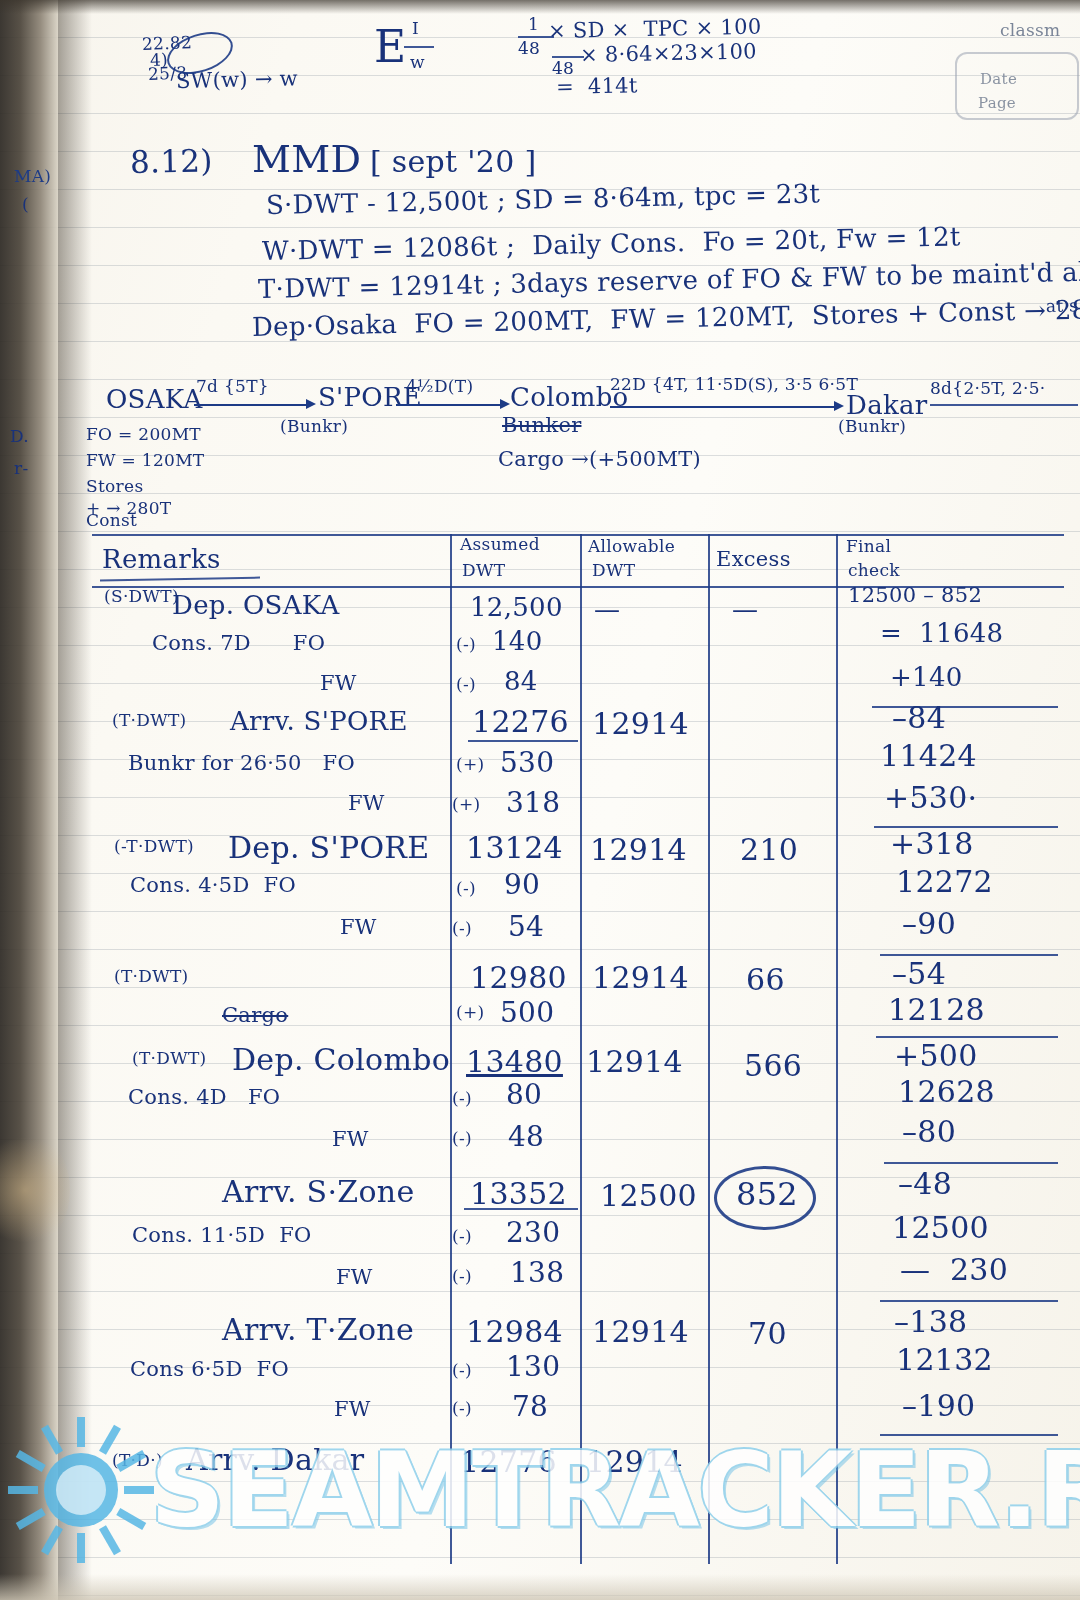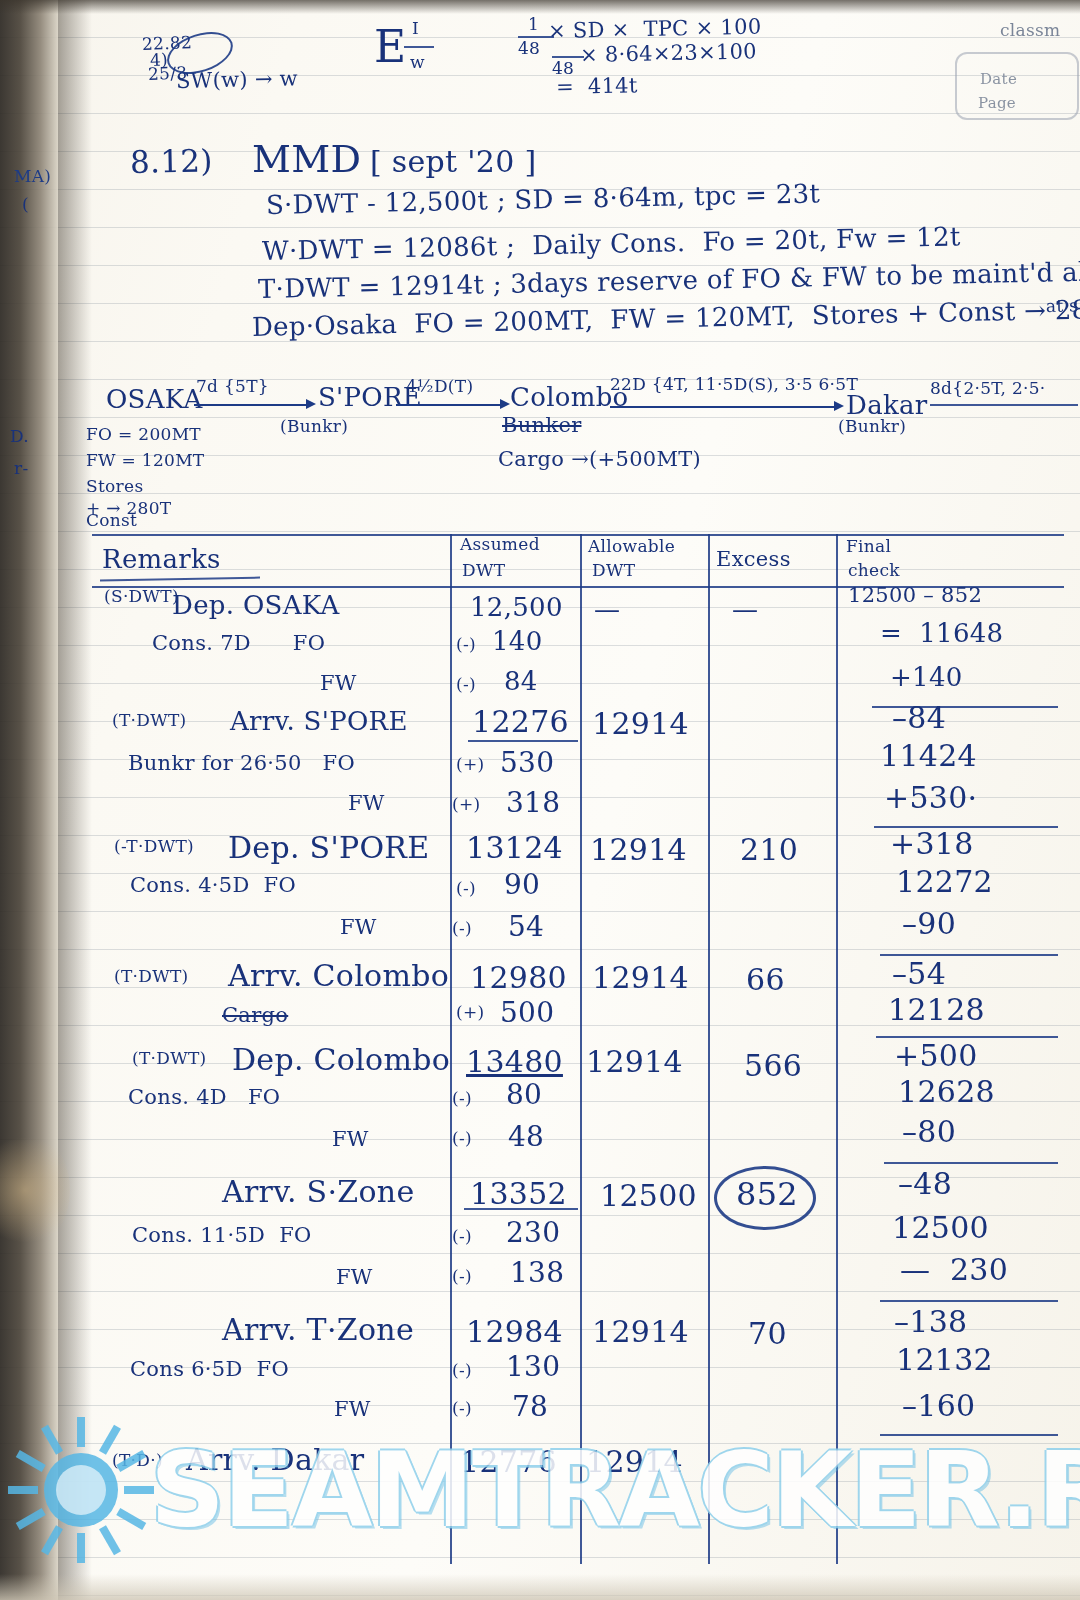--- a/index.html
+++ b/index.html
@@ -324,21 +324,20 @@
   <div class="ink" style="left:504px; top:870px; font-size:28px;">90</div>
   <div class="ink" style="left:896px; top:866px; font-size:30px;">12272</div>
 
   <div class="ink md" style="left:340px; top:916px;">FW</div>
   <div class="ink sm" style="left:452px; top:920px;">(-)</div>
   <div class="ink" style="left:508px; top:912px; font-size:28px;">54</div>
   <div class="ink" style="left:902px; top:908px; font-size:30px;">–90</div>
   <div class="hline" style="left:880px; top:954px; width:178px;"></div>
 
   <div class="ink sm" style="left:114px; top:968px;">(T·DWT)</div>
-  <div class="ink" style="left:228px; top:960px; font-size:30px;">Arrv. Colombo</div>
   <div class="ink" style="left:470px; top:962px; font-size:30px;">12980</div>
   <div class="ink" style="left:592px; top:962px; font-size:30px;">12914</div>
   <div class="ink" style="left:746px; top:964px; font-size:30px;">66</div>
   <div class="ink" style="left:892px; top:958px; font-size:30px;">–54</div>
 
   <div class="ink md" style="left:222px; top:1004px; text-decoration:line-through;">Cargo</div>
   <div class="ink sm" style="left:456px; top:1004px;">(+)</div>
   <div class="ink" style="left:500px; top:998px; font-size:28px;">500</div>
   <div class="ink" style="left:888px; top:994px; font-size:30px;">12128</div>
   <div class="hline" style="left:876px; top:1036px; width:182px;"></div>
@@ -387,21 +386,21 @@
   <div class="ink" style="left:894px; top:1306px; font-size:30px;">–138</div>
 
   <div class="ink md" style="left:130px; top:1358px;">Cons 6·5D  FO</div>
   <div class="ink sm" style="left:452px; top:1362px;">(-)</div>
   <div class="ink" style="left:506px; top:1352px; font-size:28px;">130</div>
   <div class="ink" style="left:896px; top:1344px; font-size:30px;">12132</div>
 
   <div class="ink md" style="left:334px; top:1398px;">FW</div>
   <div class="ink sm" style="left:452px; top:1400px;">(-)</div>
   <div class="ink" style="left:512px; top:1392px; font-size:28px;">78</div>
-  <div class="ink" style="left:902px; top:1390px; font-size:30px;">–160</div>
+  <div class="ink" style="left:902px; top:1390px; font-size:30px;">–190</div>
   <div class="hline" style="left:880px; top:1434px; width:178px;"></div>
 
   <div class="ink sm" style="left:112px; top:1452px;">(T·D·)</div>
   <div class="ink" style="left:186px; top:1444px; font-size:30px;">Arrv. Dakar</div>
   <div class="ink" style="left:460px; top:1446px; font-size:30px;">12776</div>
   <div class="ink" style="left:586px; top:1446px; font-size:30px;">12914</div>
 
   <div id="wm">
     <div id="wm-sun">
       <div class="core"></div>

